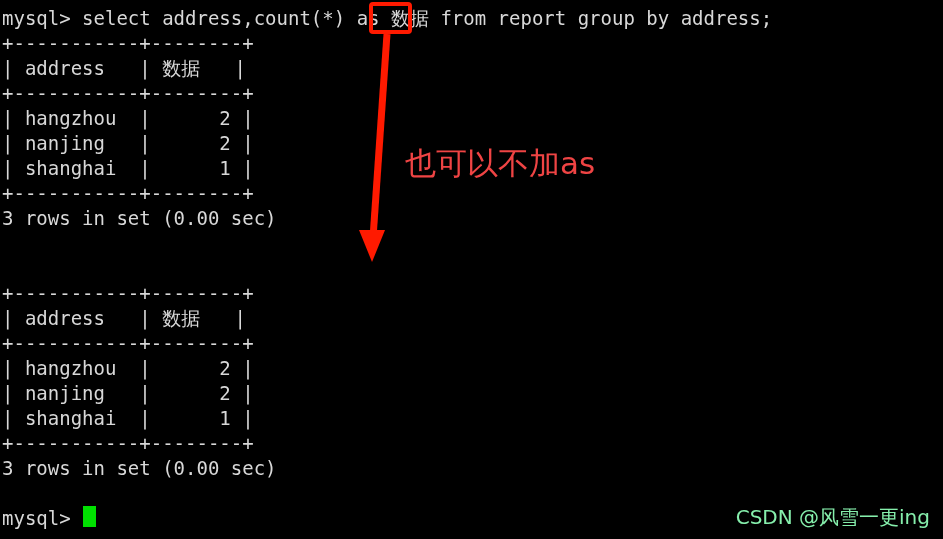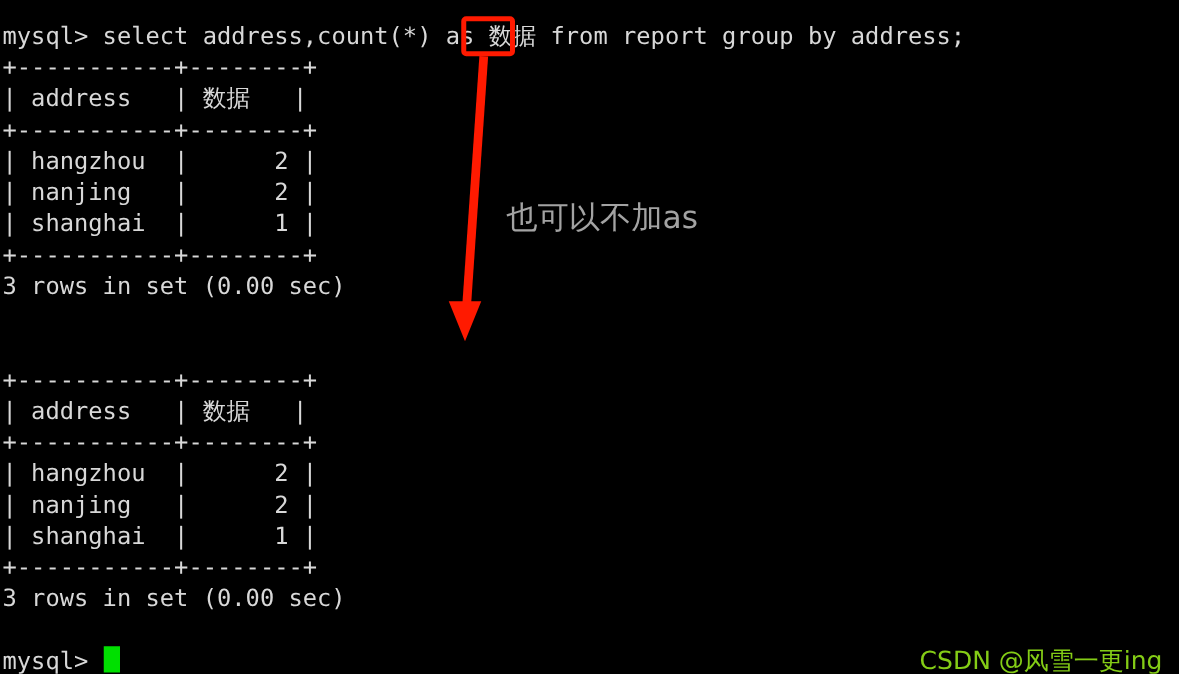--- a/index.html
+++ b/index.html
@@ -12,21 +12,20 @@
     width: 943px;
     height: 539px;
     overflow: hidden;
     font-family: "DejaVu Sans Mono", "Liberation Mono", monospace;
   }
   #terminal {
     position: relative;
     width: 943px;
     height: 406px;
     background: #000000;
-    margin-top: 11px;
   }
   .term-line {
     position: absolute;
     left: 2px;
     white-space: pre;
     font-family: "DejaVu Sans Mono", "Liberation Mono", monospace;
     font-size: 19px;
     line-height: 25px;
     letter-spacing: 0px;
     color: #d8d8d8;
@@ -78,41 +77,41 @@
     top: 30px;
     width: 80px;
     height: 240px;
     pointer-events: none;
   }
 
   #annotation {
     position: absolute;
     left: 405px;
     top: 148px;
-    color: #a3a3a3;
+    color: #ef4444;
     font-family: "DejaVu Sans", "Liberation Sans", sans-serif;
-    font-size: 25px;
+    font-size: 31px;
     line-height: 30px;
     white-space: pre;
   }
 
   #cursor {
     position: absolute;
     left: 83px;
     top: 506px;
     width: 13px;
     height: 21px;
     background: #00e000;
   }
 
   #watermark {
     position: absolute;
     right: 13px;
     top: 504px;
-    color: #84cc16;
+    color: #86efac;
     font-family: "DejaVu Sans", "Liberation Sans", sans-serif;
     font-size: 20px;
     white-space: pre;
   }
 </style>
 </head>
 <body>
 
 <div id="terminal">
 

